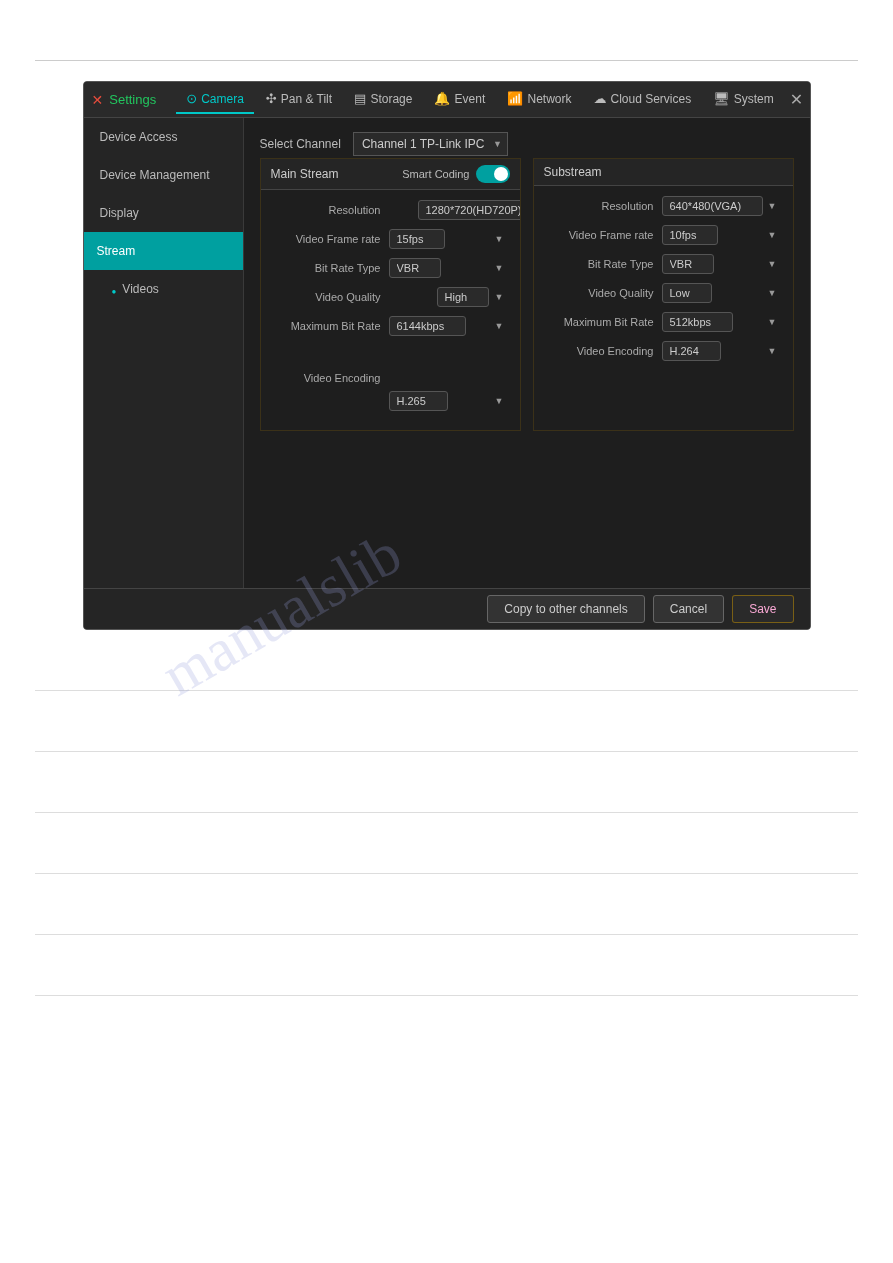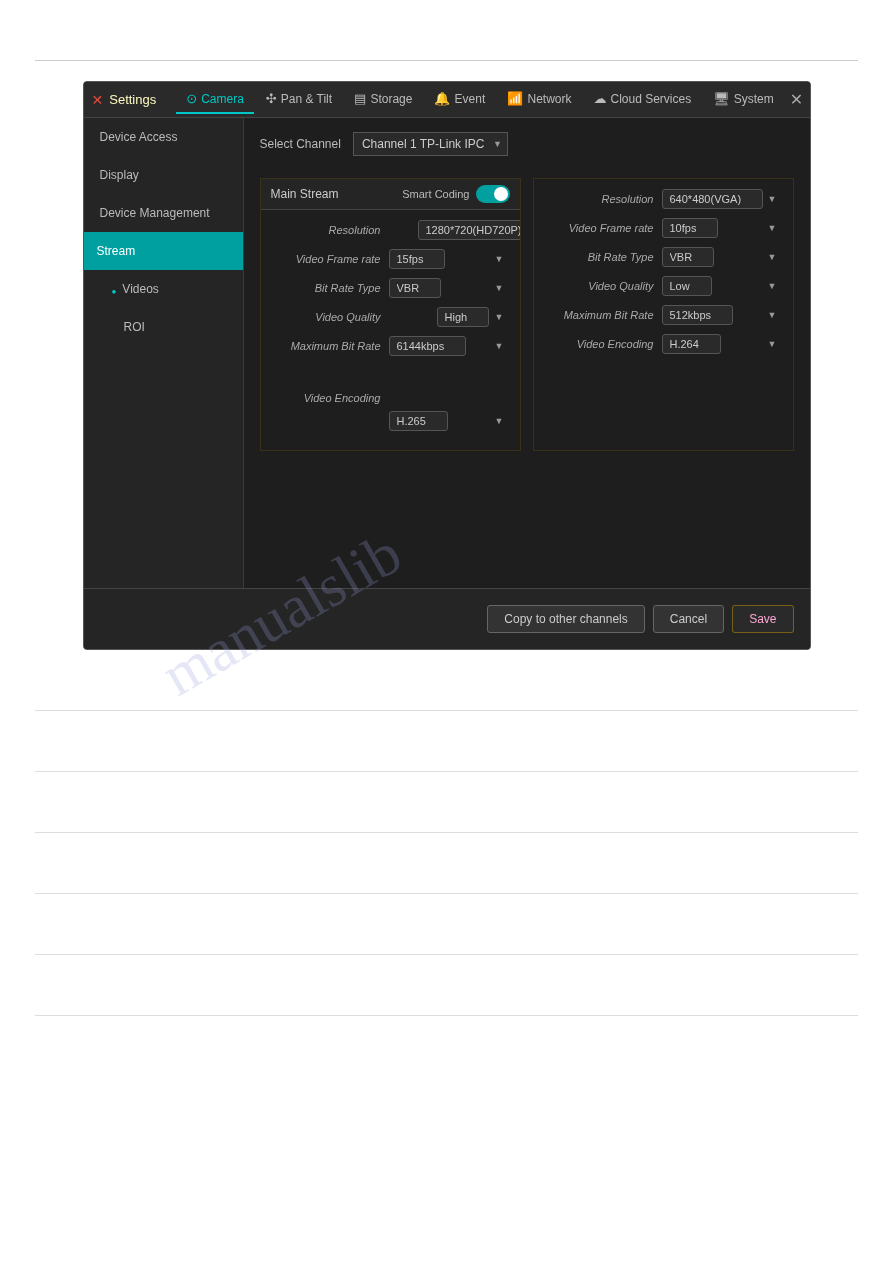--- a/index.html
+++ b/index.html
@@ -42,21 +42,21 @@
       padding: 0 8px;
       height: 36px;
       border-bottom: 1px solid #444;
     }
     .title-bar-icon {
       color: #e74c3c;
       font-size: 14px;
       margin-right: 6px;
     }
     .title-bar-title {
-      color: #fef9c3;
+      color: #22c55e;
       font-size: 13px;
       margin-right: 20px;
     }
 
     
     .nav-tabs {
       display: flex;
       align-items: center;
       flex: 1;
       gap: 2px;
@@ -127,21 +127,21 @@
       flex: 1;
       background: #1e1e1e;
       padding: 14px 16px;
       overflow-y: auto;
     }
 
     
     .channel-row {
       display: flex;
       align-items: center;
-      margin-bottom: 22px;
+      margin-bottom: 2px;
       gap: 12px;
     }
     .channel-label {
       color: #bbb;
       font-size: 12px;
       white-space: nowrap;
     }
     .channel-select {
       background: #2a2a2a;
       border: 1px solid #555;
@@ -228,39 +228,38 @@
       align-items: center;
       margin-bottom: 9px;
       gap: 8px;
     }
     .field-label {
       color: #aaa;
       font-size: 11px;
       width: 110px;
       flex-shrink: 0;
       text-align: right;
-      font-style: italic;
     }
     .field-select {
       background: #2a2a2a;
       border: 1px solid #555;
       color: #ccc;
       font-size: 11px;
       padding: 3px 20px 3px 7px;
       border-radius: 3px;
       appearance: none;
       cursor: pointer;
       flex: 1;
     }
 
     
     .bottom-bar {
       background: #252525;
       border-top: 1px solid #444;
-      padding: 16px 16px;
+      padding: 6px 16px;
       display: flex;
       justify-content: flex-end;
       gap: 8px;
     }
     .btn {
       padding: 6px 16px;
       border-radius: 3px;
       font-size: 12px;
       cursor: pointer;
       border: 1px solid #666;
@@ -351,34 +350,31 @@
       <span class="close-btn">✕</span>
     </div>
 
     <div class="main-content">
 
       <div class="sidebar">
         <div class="sidebar-item">
           <span>Device Access</span>
         </div>
         <div class="sidebar-item">
+          <span>Device Management</span>
+        </div>
+        <div class="sidebar-item">
           <span>Display</span>
-        </div>
-        <div class="sidebar-item">
-          <span>Device Management</span>
         </div>
         <div class="sidebar-item active">
           <span>Stream</span>
         </div>
         <div class="sidebar-item sub-item">
           <span class="bullet">●</span>
           <span>Videos</span>
-        </div>
-        <div class="sidebar-item sub-item" style="padding-left:40px;">
-          <span>ROI</span>
         </div>
       </div>
 
       <div class="content-panel">
 
         <div class="channel-row">
           <span class="channel-label">Select Channel</span>
           <div class="select-wrapper">
             <select class="channel-select">
               <option>Channel 1 TP-Link IPC</option>
@@ -442,20 +438,23 @@
                 <div class="select-wrapper" style="flex:1;margin-top:46px;">
                   <select class="field-select">
                     <option>H.265</option>
                   </select>
                 </div>
               </div>
             </div>
           </div>
 
           <div class="stream-outer">
+            <div class="stream-header">
+              <span class="stream-title">Substream</span>
+            </div>
             <div class="stream-fields">
               <div class="field-row">
                 <span class="field-label">Resolution</span>
                 <div class="select-wrapper" style="flex:1;">
                   <select class="field-select">
                     <option>640*480(VGA)</option>
                   </select>
                 </div>
               </div>
               <div class="field-row">

